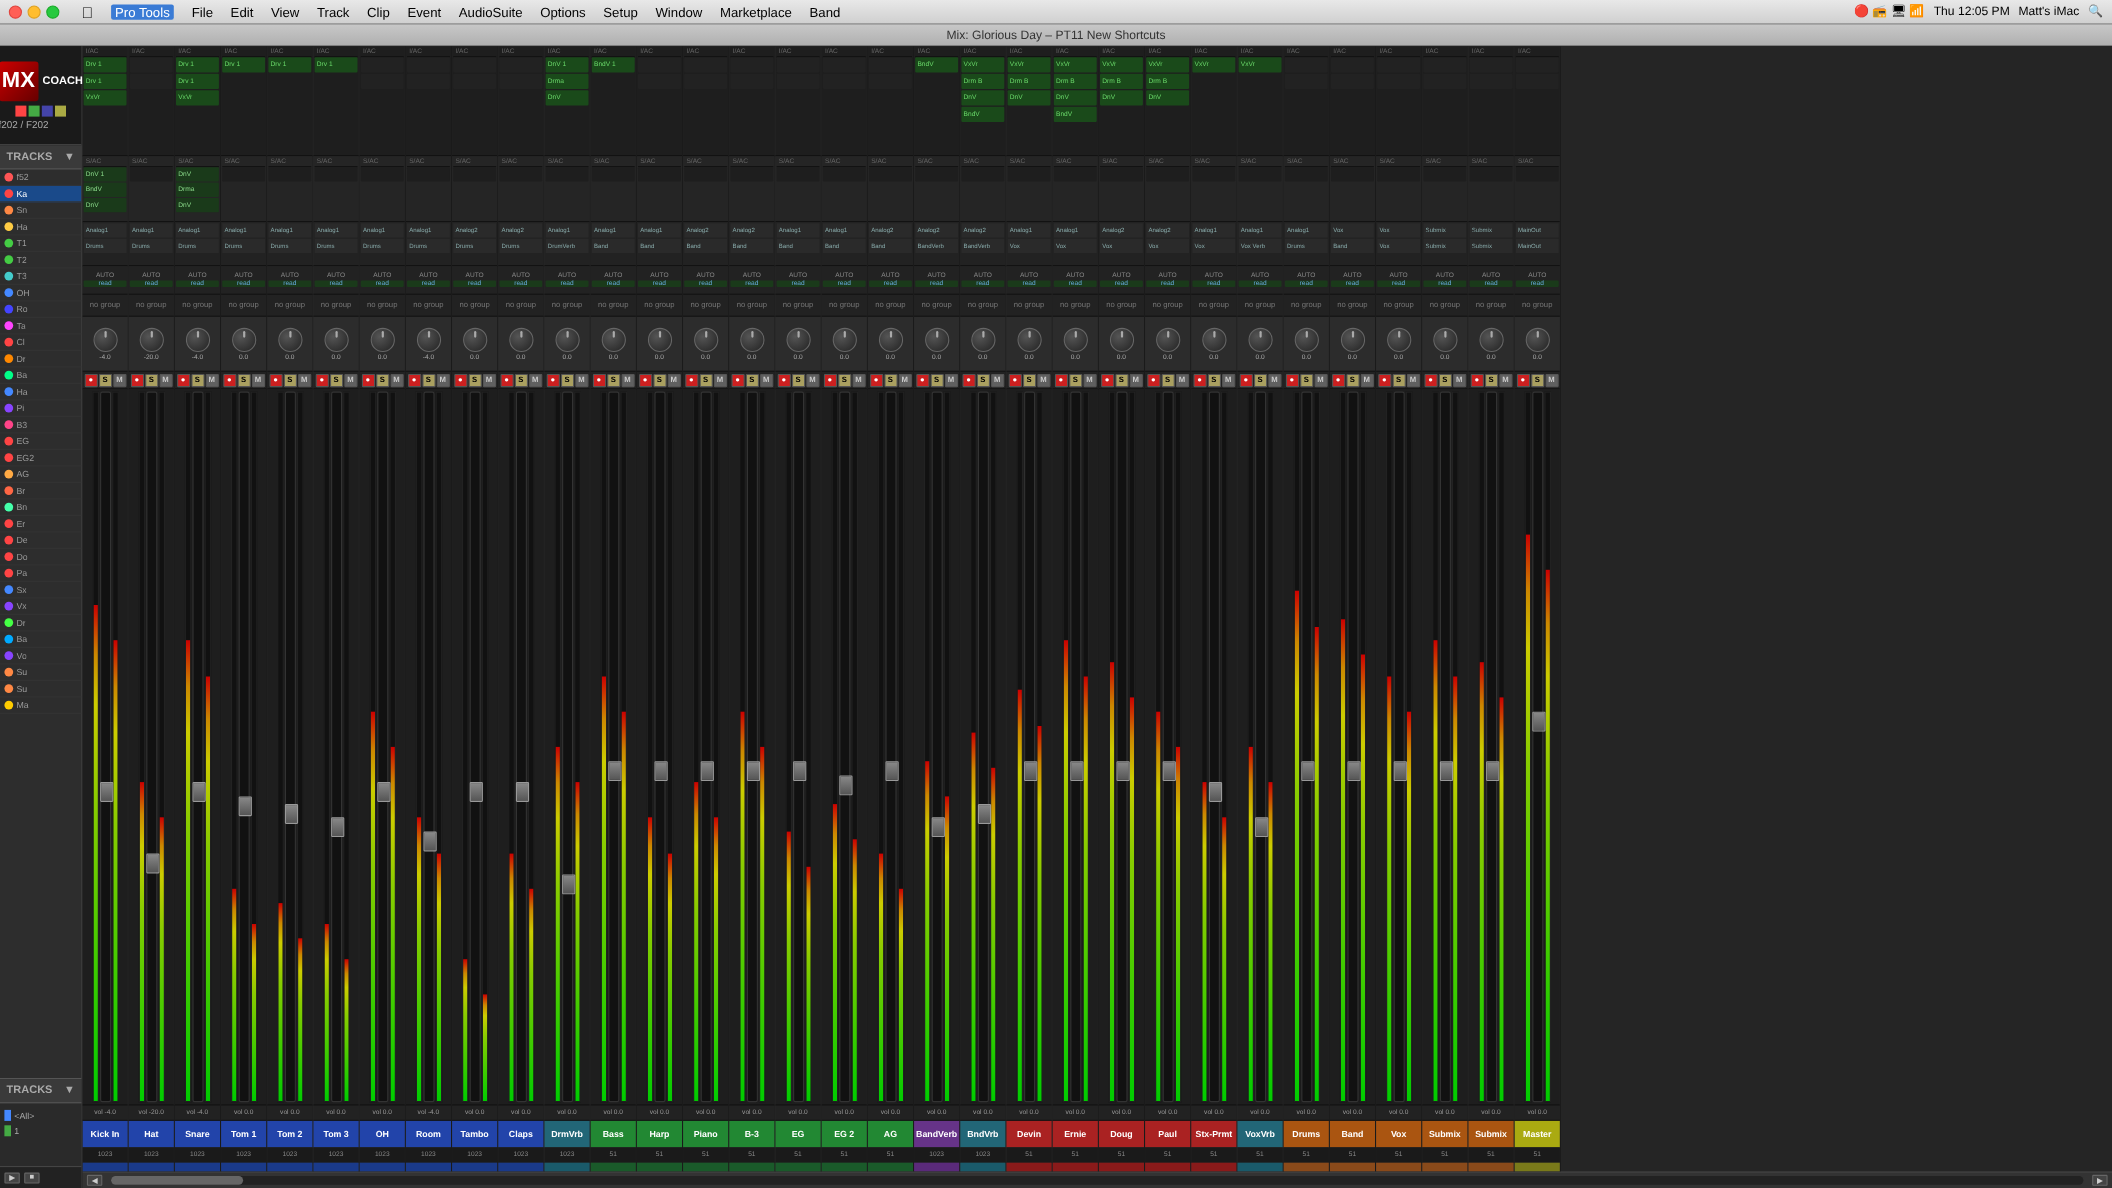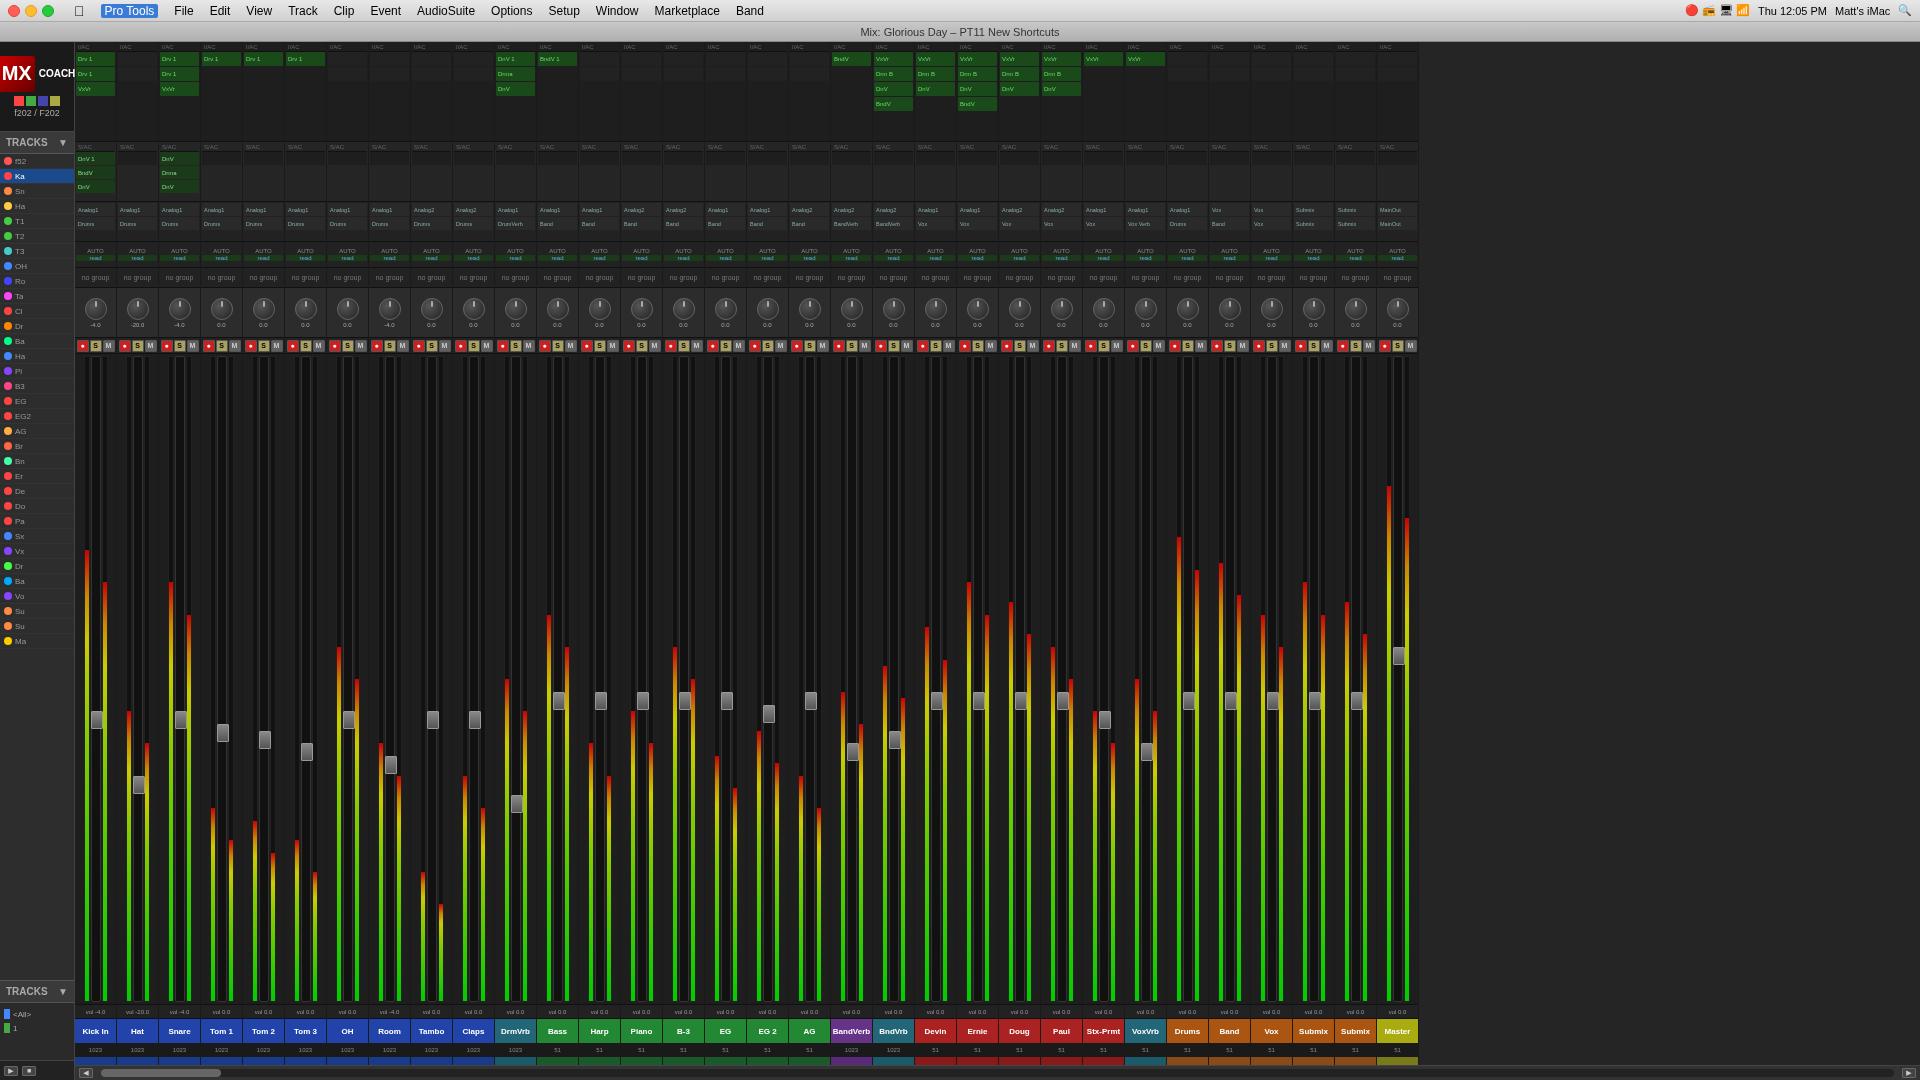--- a/index.html
+++ b/index.html
@@ -559,21 +559,21 @@
 
 <div id="title-bar">
   <span>Mix: Glorious Day – PT11 New Shortcuts</span>
 </div>
 
 <div id="main">
 
   <div id="tracks-panel">
 
     <div class="logo-area">
-      <div style="text-align:center;">
+      <div style="text-align:left;">
         <div style="display:flex;align-items:center;gap:4px;justify-content:center;">
           <div style="background:linear-gradient(135deg,#cc0000,#660000);color:white;font-size:20px;font-weight:900;width:36px;height:36px;display:flex;align-items:center;justify-content:center;border-radius:3px;">MX</div>
           <div>
             <div style="font-size:10px;font-weight:900;color:#fff;">COACH</div>
           </div>
         </div>
         <div style="display:flex;gap:2px;justify-content:center;margin-top:4px;">
           <div style="width:10px;height:10px;background:#ff4444;"></div>
           <div style="width:10px;height:10px;background:#44aa44;"></div>
           <div style="width:10px;height:10px;background:#4444aa;"></div>

